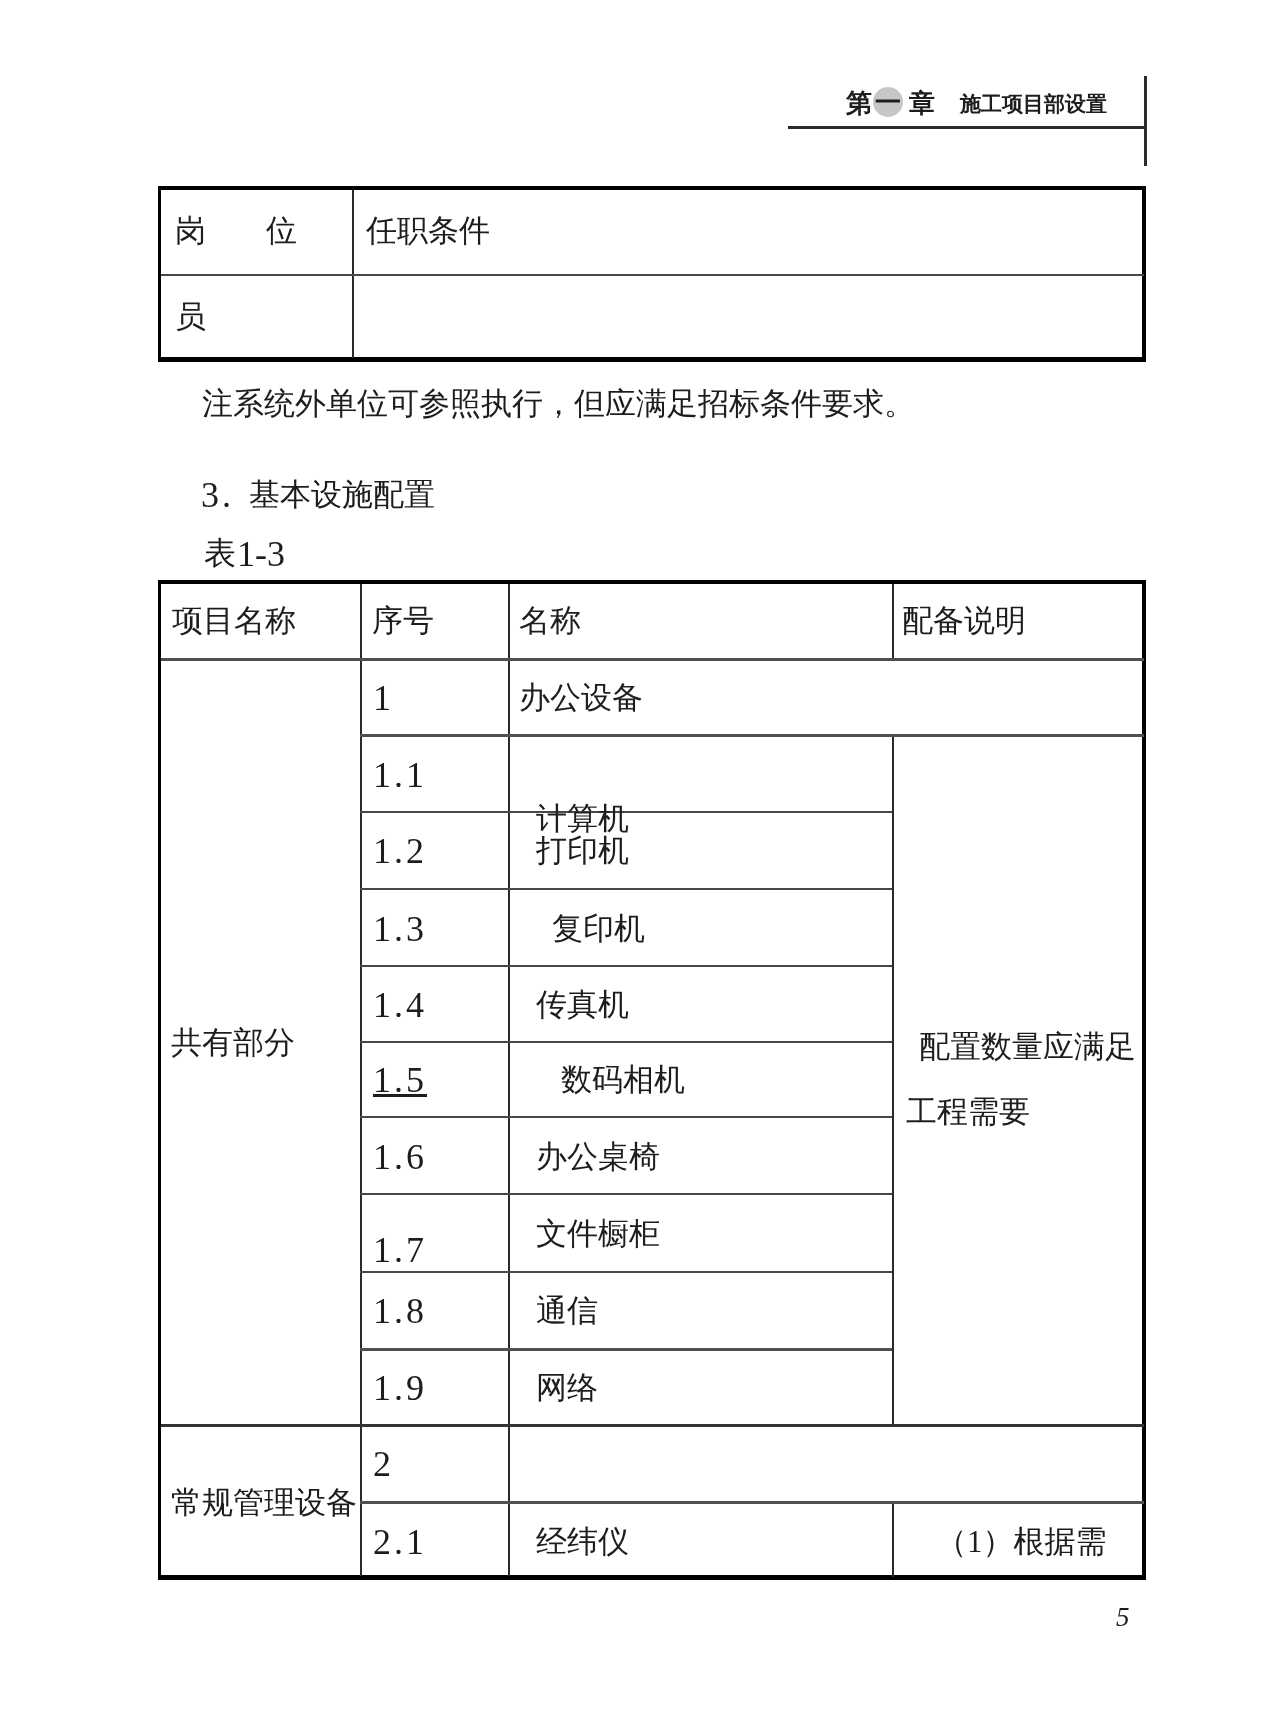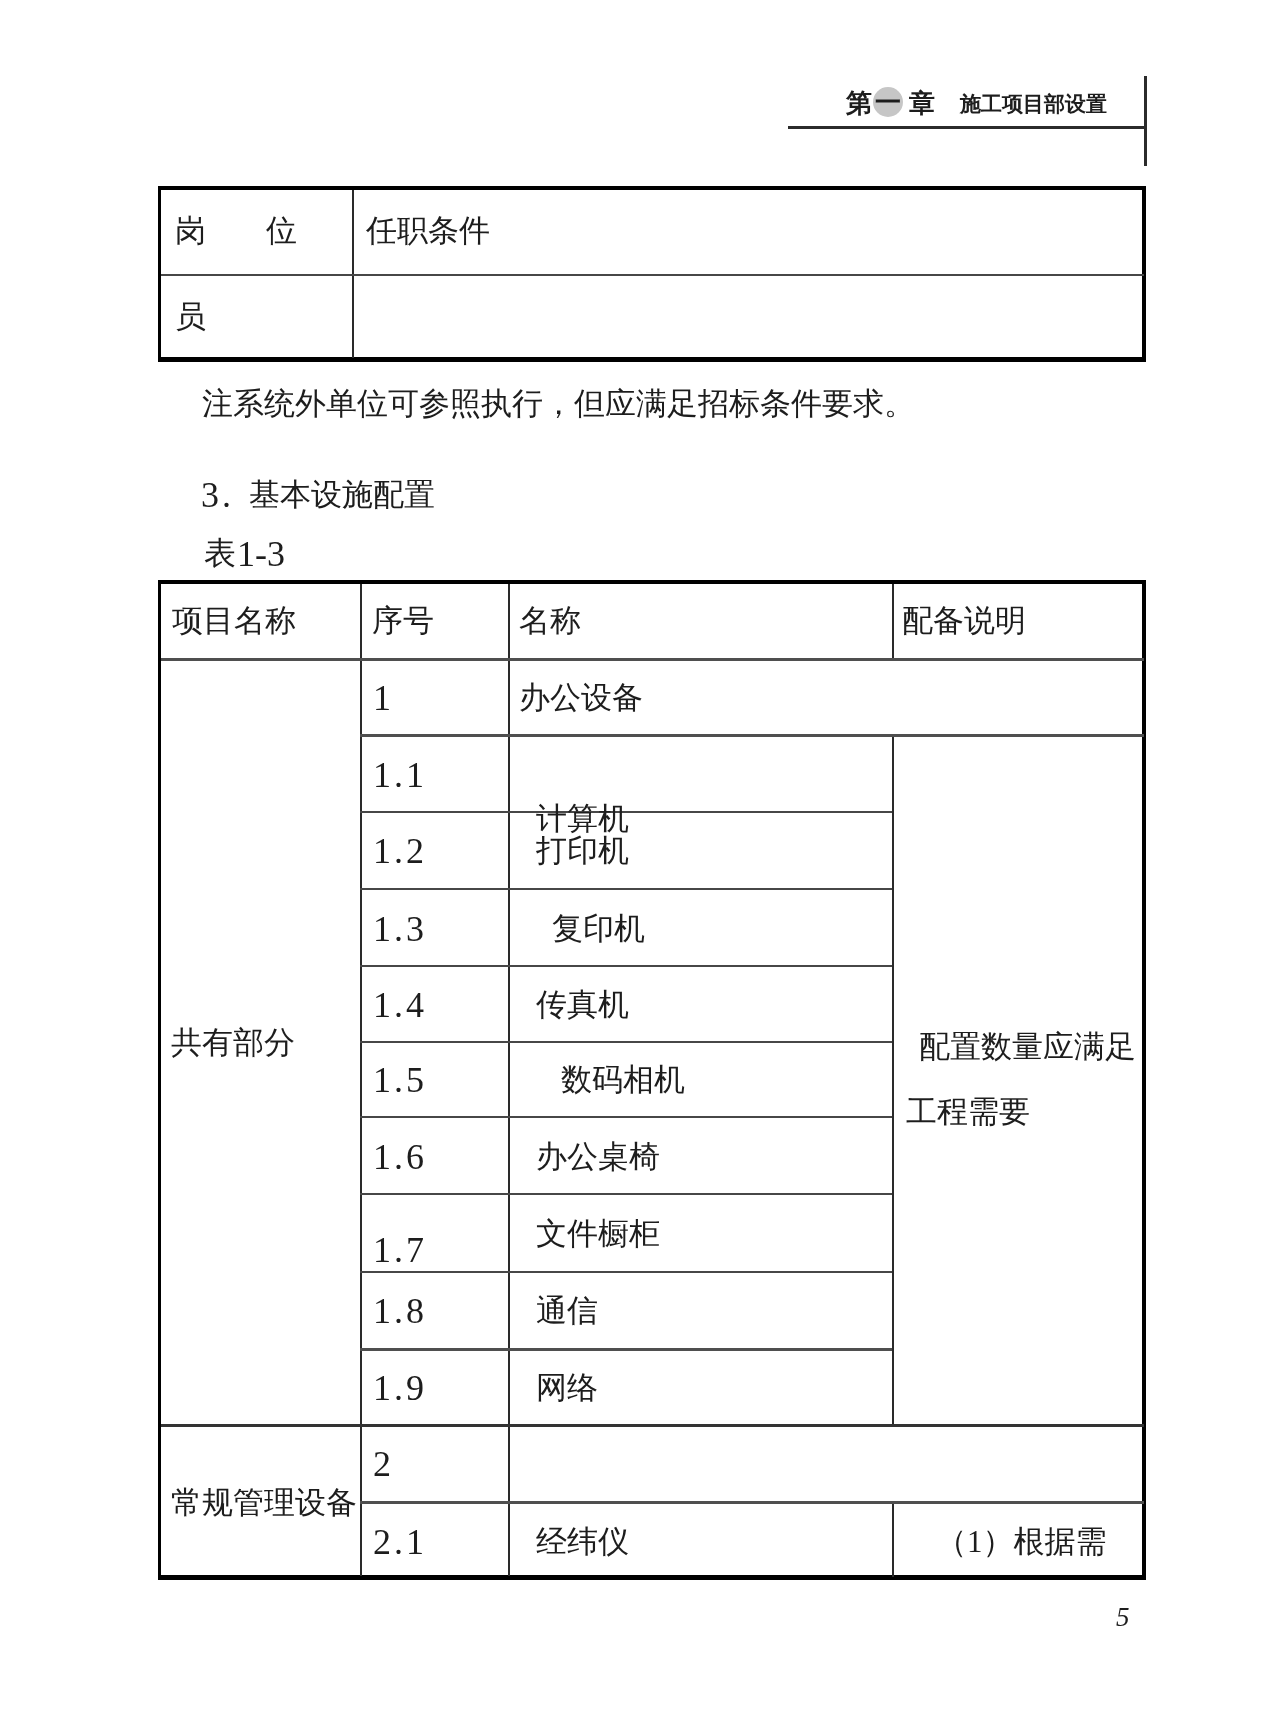--- a/index.html
+++ b/index.html
@@ -89,21 +89,21 @@
 
   <div class="t num" style="left:373px; top:834px;">1.2</div>
   <div class="t" style="left:536px; top:834px;">打印机</div>
 
   <div class="t num" style="left:373px; top:912px;">1.3</div>
   <div class="t" style="left:536px; top:912px;margin-left:16px;">复印机</div>
 
   <div class="t num" style="left:373px; top:988px;">1.4</div>
   <div class="t" style="left:536px; top:988px;">传真机</div>
 
-  <div class="t num" style="left:373px; top:1063px;">1.5</div>
+  <div class="t num" style="left:373px; top:1063px;text-decoration:underline;">1.5</div>
   <div class="t" style="left:536px; top:1063px;margin-left:25px;">数码相机</div>
 
   <div class="t num" style="left:373px; top:1140px;">1.6</div>
   <div class="t" style="left:536px; top:1140px;">办公桌椅</div>
 
   <div class="t num" style="left:373px; top:1217px;margin-top:16px;">1.7</div>
   <div class="t" style="left:536px; top:1217px;">文件橱柜</div>
 
   <div class="t num" style="left:373px; top:1294px;text-align:center;">1.8</div>
   <div class="t" style="left:536px; top:1294px;">通信</div>

